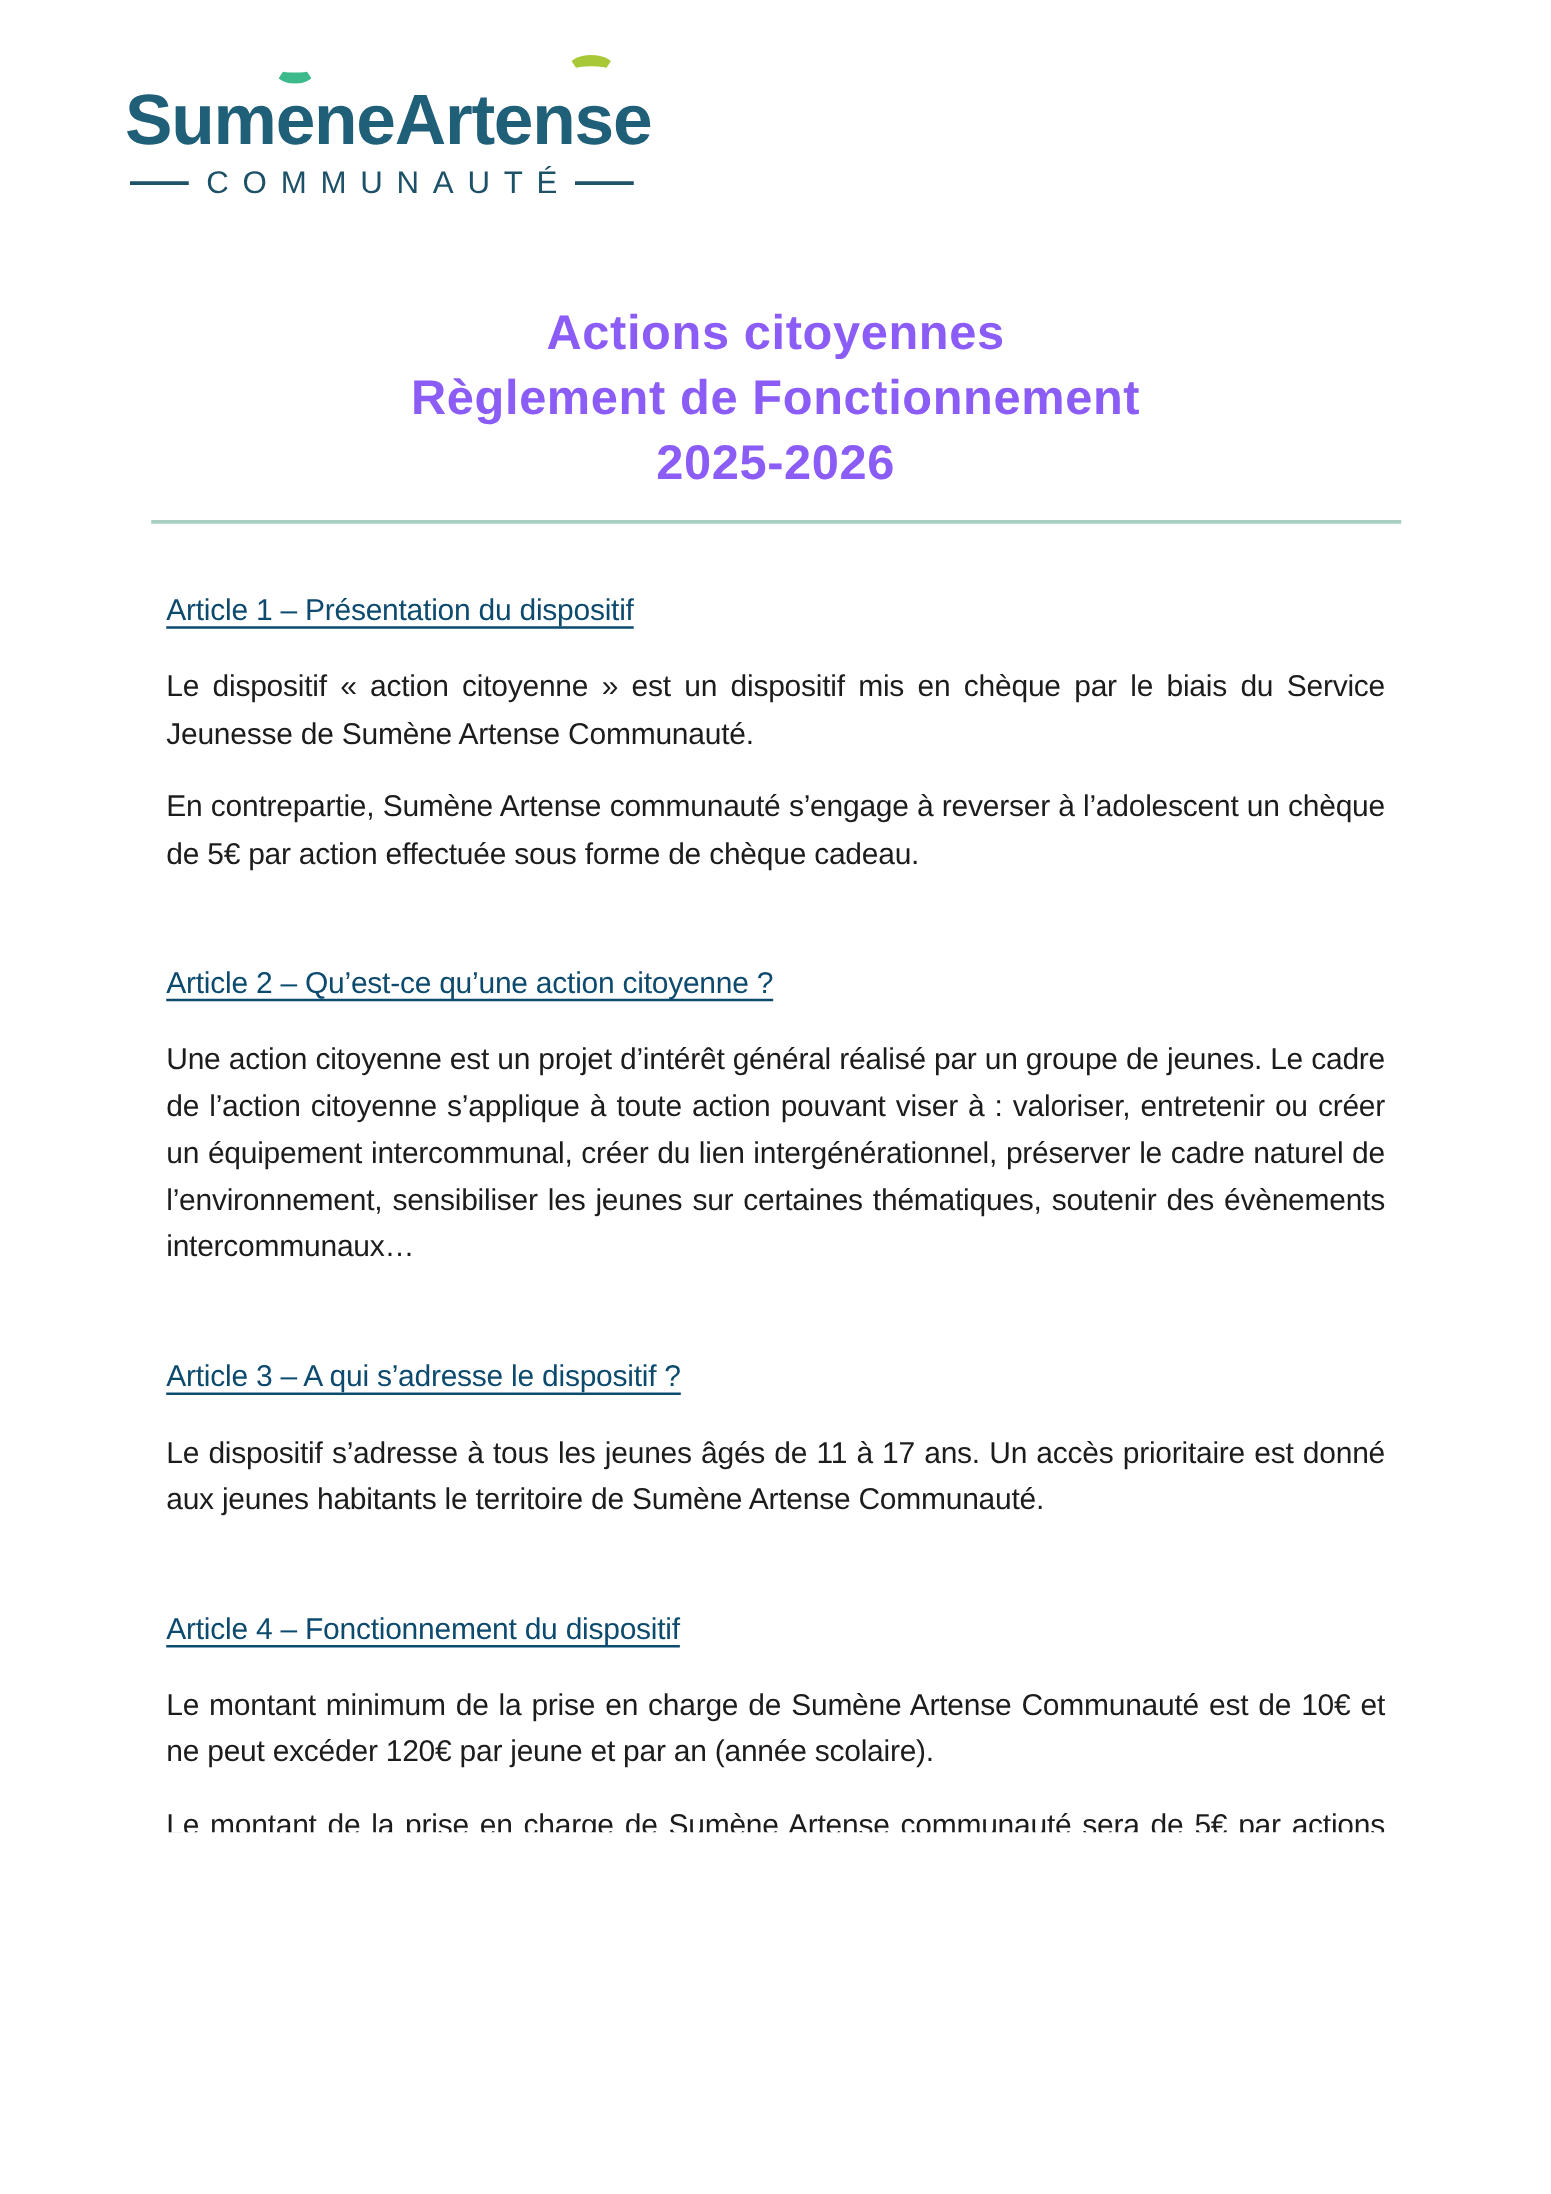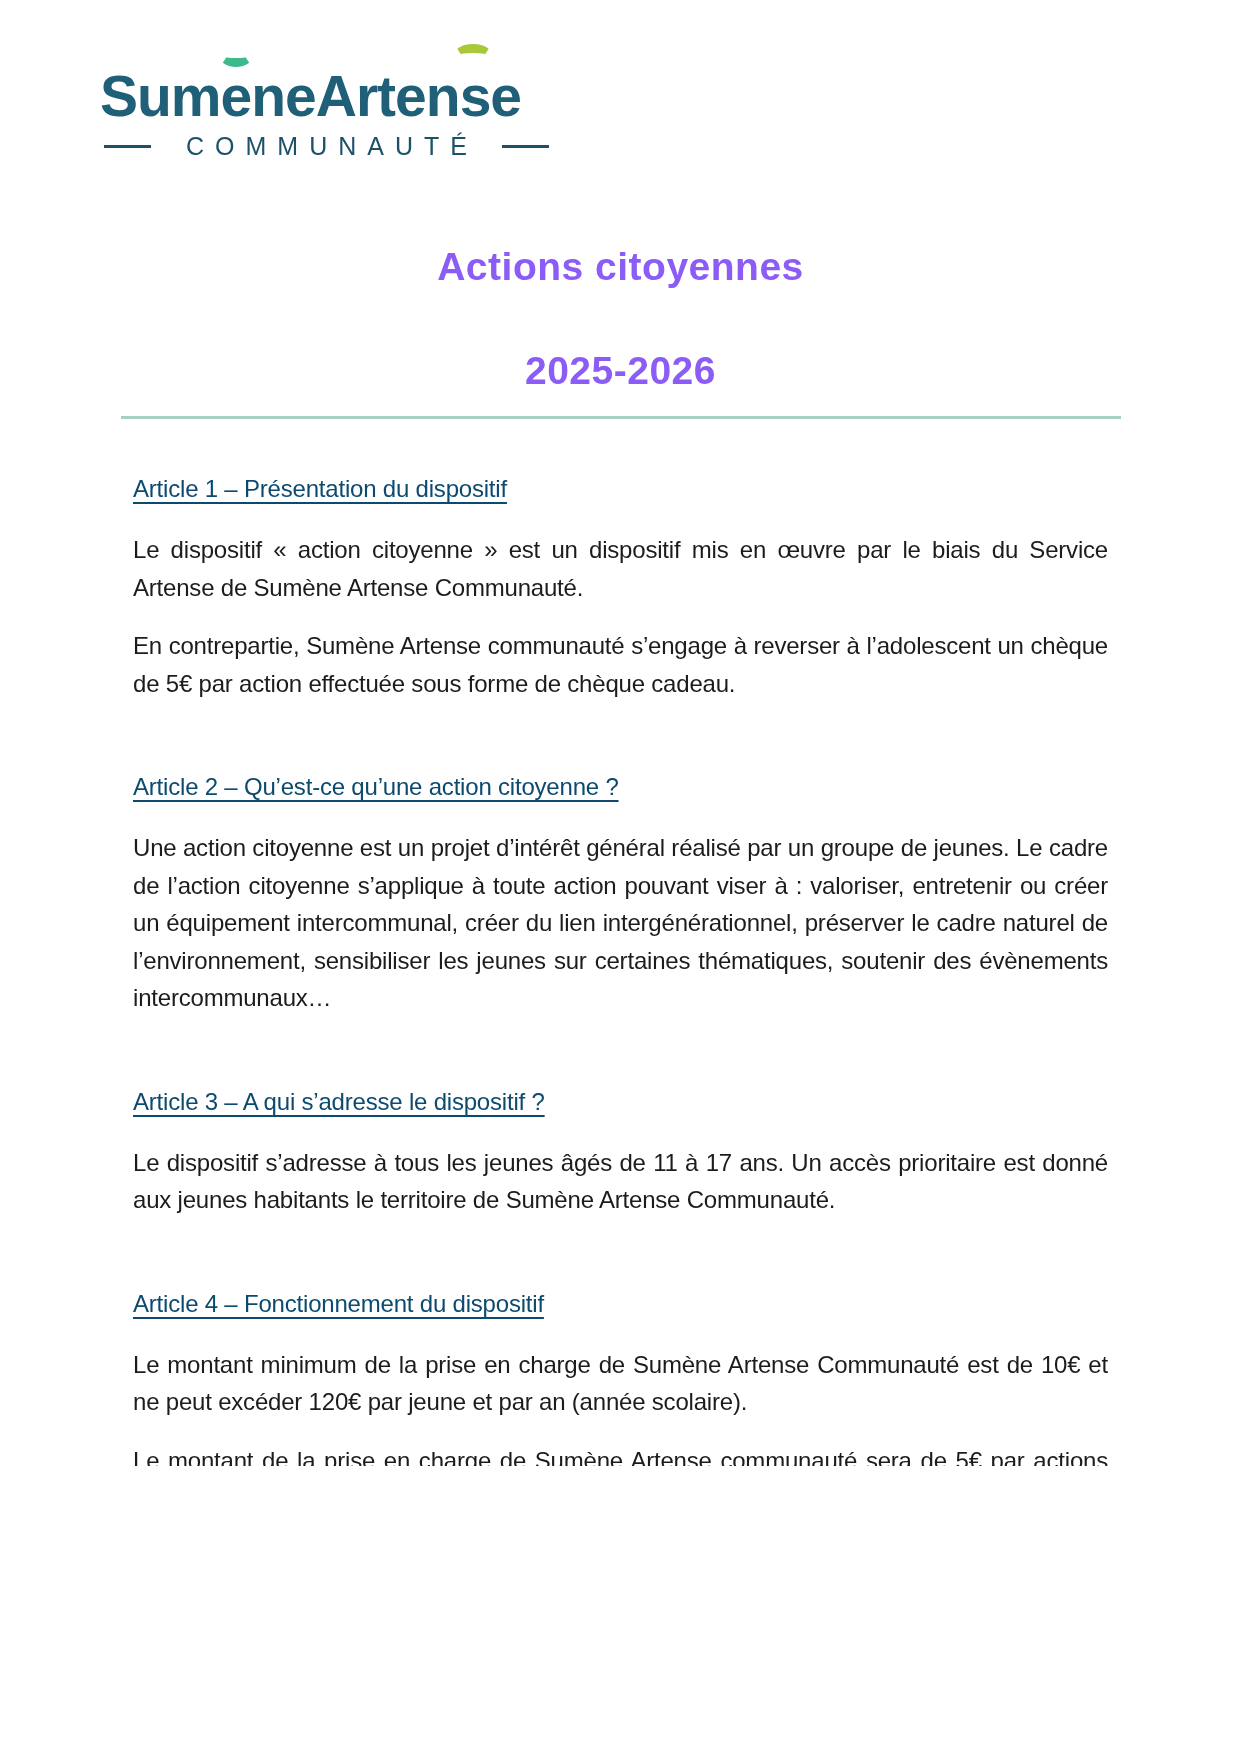--- a/index.html
+++ b/index.html
@@ -27,21 +27,21 @@
   }
   .accent-hat {
     position:absolute; left:42%; transform:translateX(-50%);
     top:-24px; width:38px; height:22px; box-sizing:border-box;
     border:6px solid transparent; border-top:9px solid #a8c838;
     border-radius:50%;
   }
   .logo-sub {
     display:flex; align-items:center; margin-top:9px; margin-left:4px;
     color:#1c5168; font-size:25px; font-weight:500;
-    letter-spacing:11px; line-height:1;gap:21px;
+    letter-spacing:11px; line-height:1;
   }
   .logo-rule { height:3px; width:47px; background:#1c5168; flex:none; }
   .logo-rule.left { margin-right:14px; }
   .logo-rule.right { margin-left:3px; } 
 
   
   .doc-title {
     position:absolute; top:241px; left:0; width:100%;
     text-align:center;
     color:#8b5cf6; font-size:39px; font-weight:bold;
@@ -82,31 +82,31 @@
     </div>
     <div class="logo-sub">
       <span class="logo-rule left"></span>
       <span>COMMUNAUTÉ</span>
       <span class="logo-rule right"></span>
     </div>
   </header>
 
   <h1 class="doc-title">
     <span>Actions citoyennes</span><br>
-    <br>
+    <span>Règlement de Fonctionnement</span><br>
     <span>2025-2026</span>
   </h1>
 
   <div class="title-divider"></div>
 
   <main class="doc-body">
 
     <section>
       <h2 class="article-heading">Article 1 – Présentation du dispositif</h2>
-      <p>Le dispositif « action citoyenne » est un dispositif mis en œuvre par le biais du Service Artense de Sumène Artense Communauté.</p>
+      <p>Le dispositif « action citoyenne » est un dispositif mis en chèque par le biais du Service Jeunesse de Sumène Artense Communauté.</p>
       <p>En contrepartie, Sumène Artense communauté s’engage à reverser à l’adolescent un chèque de 5€ par action effectuée sous forme de chèque cadeau.</p>
     </section>
 
     <section>
       <h2 class="article-heading">Article 2 – Qu’est-ce qu’une action citoyenne ?</h2>
       <p>Une action citoyenne est un projet d’intérêt général réalisé par un groupe de jeunes. Le cadre de l’action citoyenne s’applique à toute action pouvant viser à : valoriser, entretenir ou créer un équipement intercommunal, créer du lien intergénérationnel, préserver le cadre naturel de l’environnement, sensibiliser les jeunes sur certaines thématiques, soutenir des évènements intercommunaux…</p>
     </section>
 
     <section>
       <h2 class="article-heading">Article 3 – A qui s’adresse le dispositif ?</h2>

